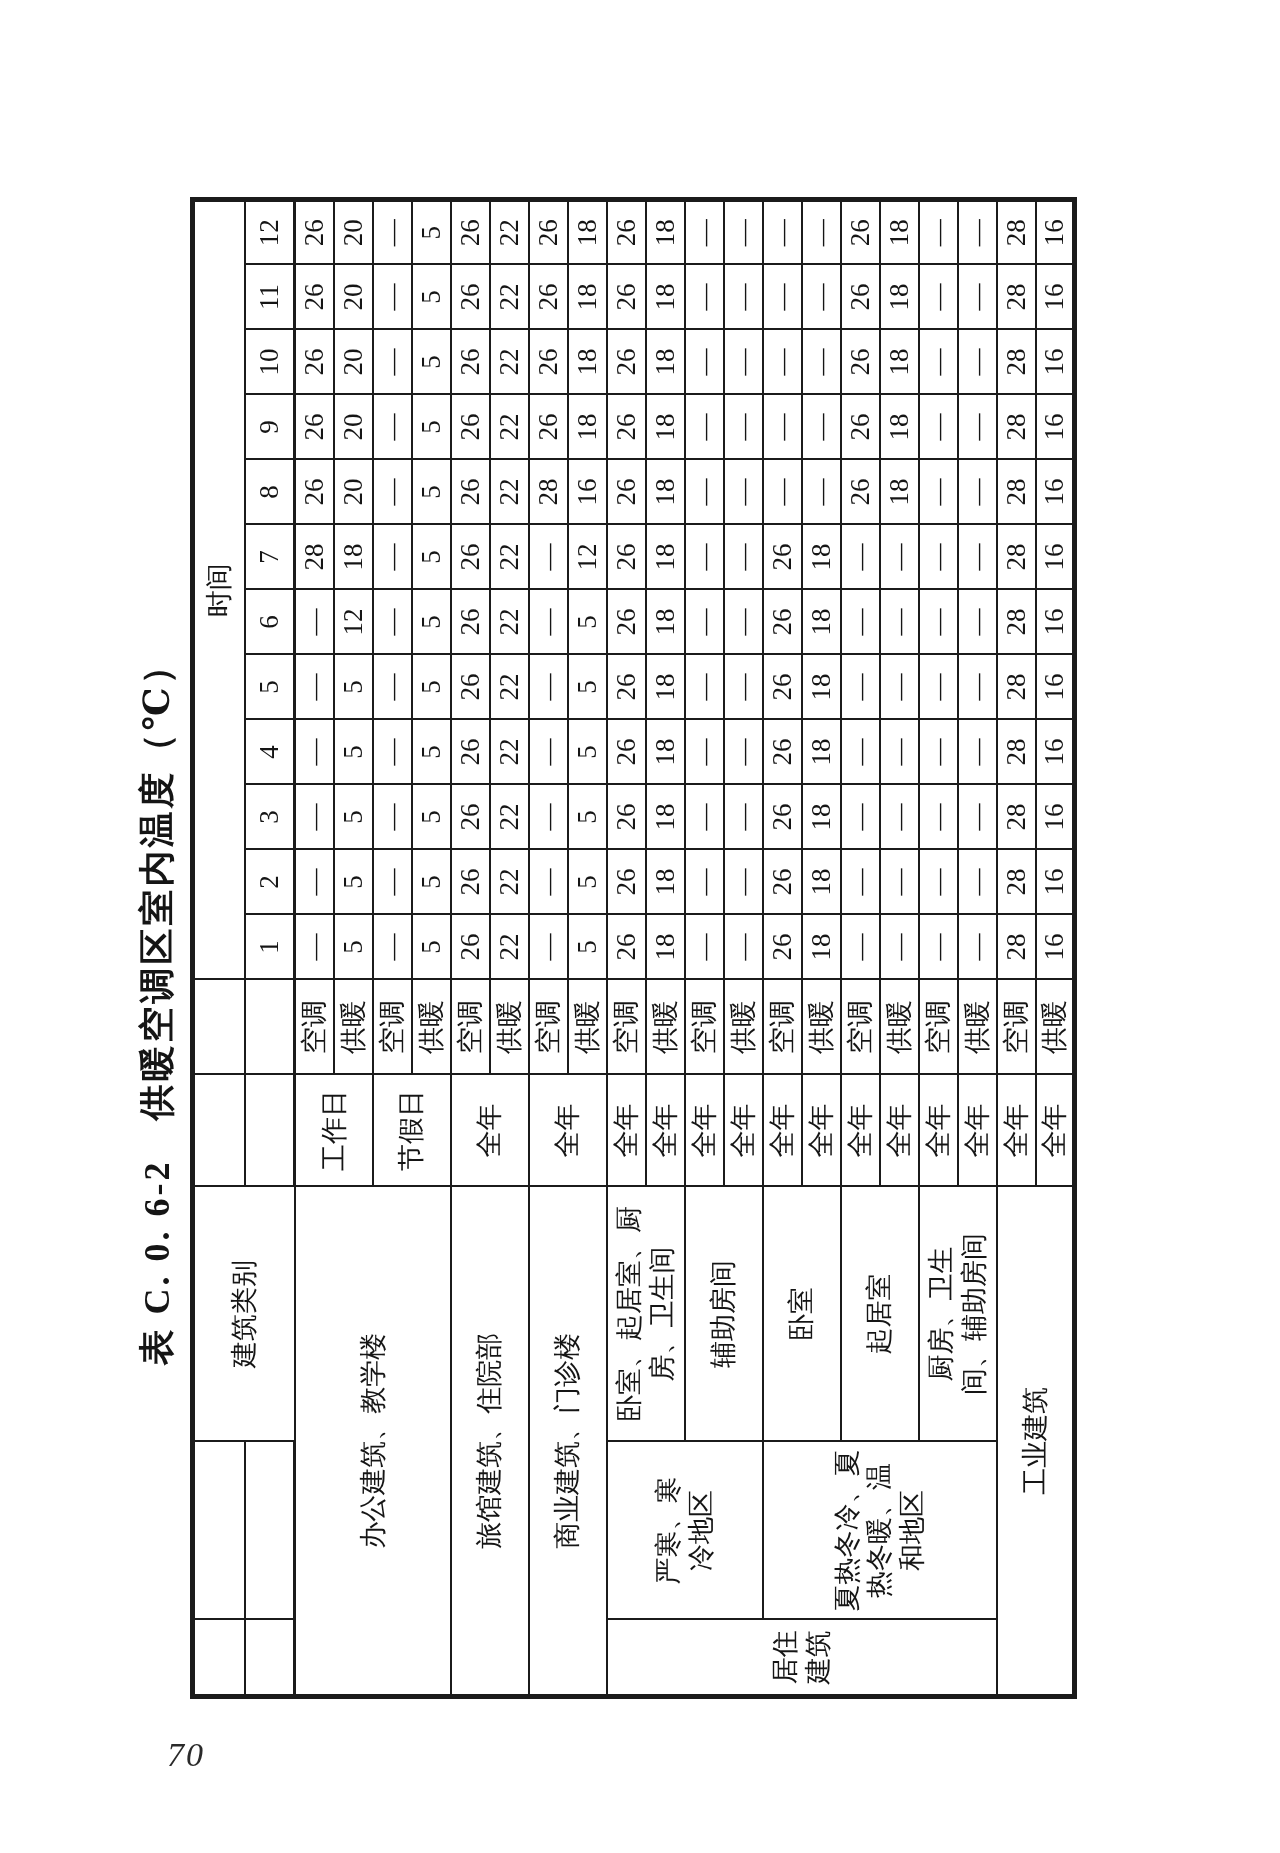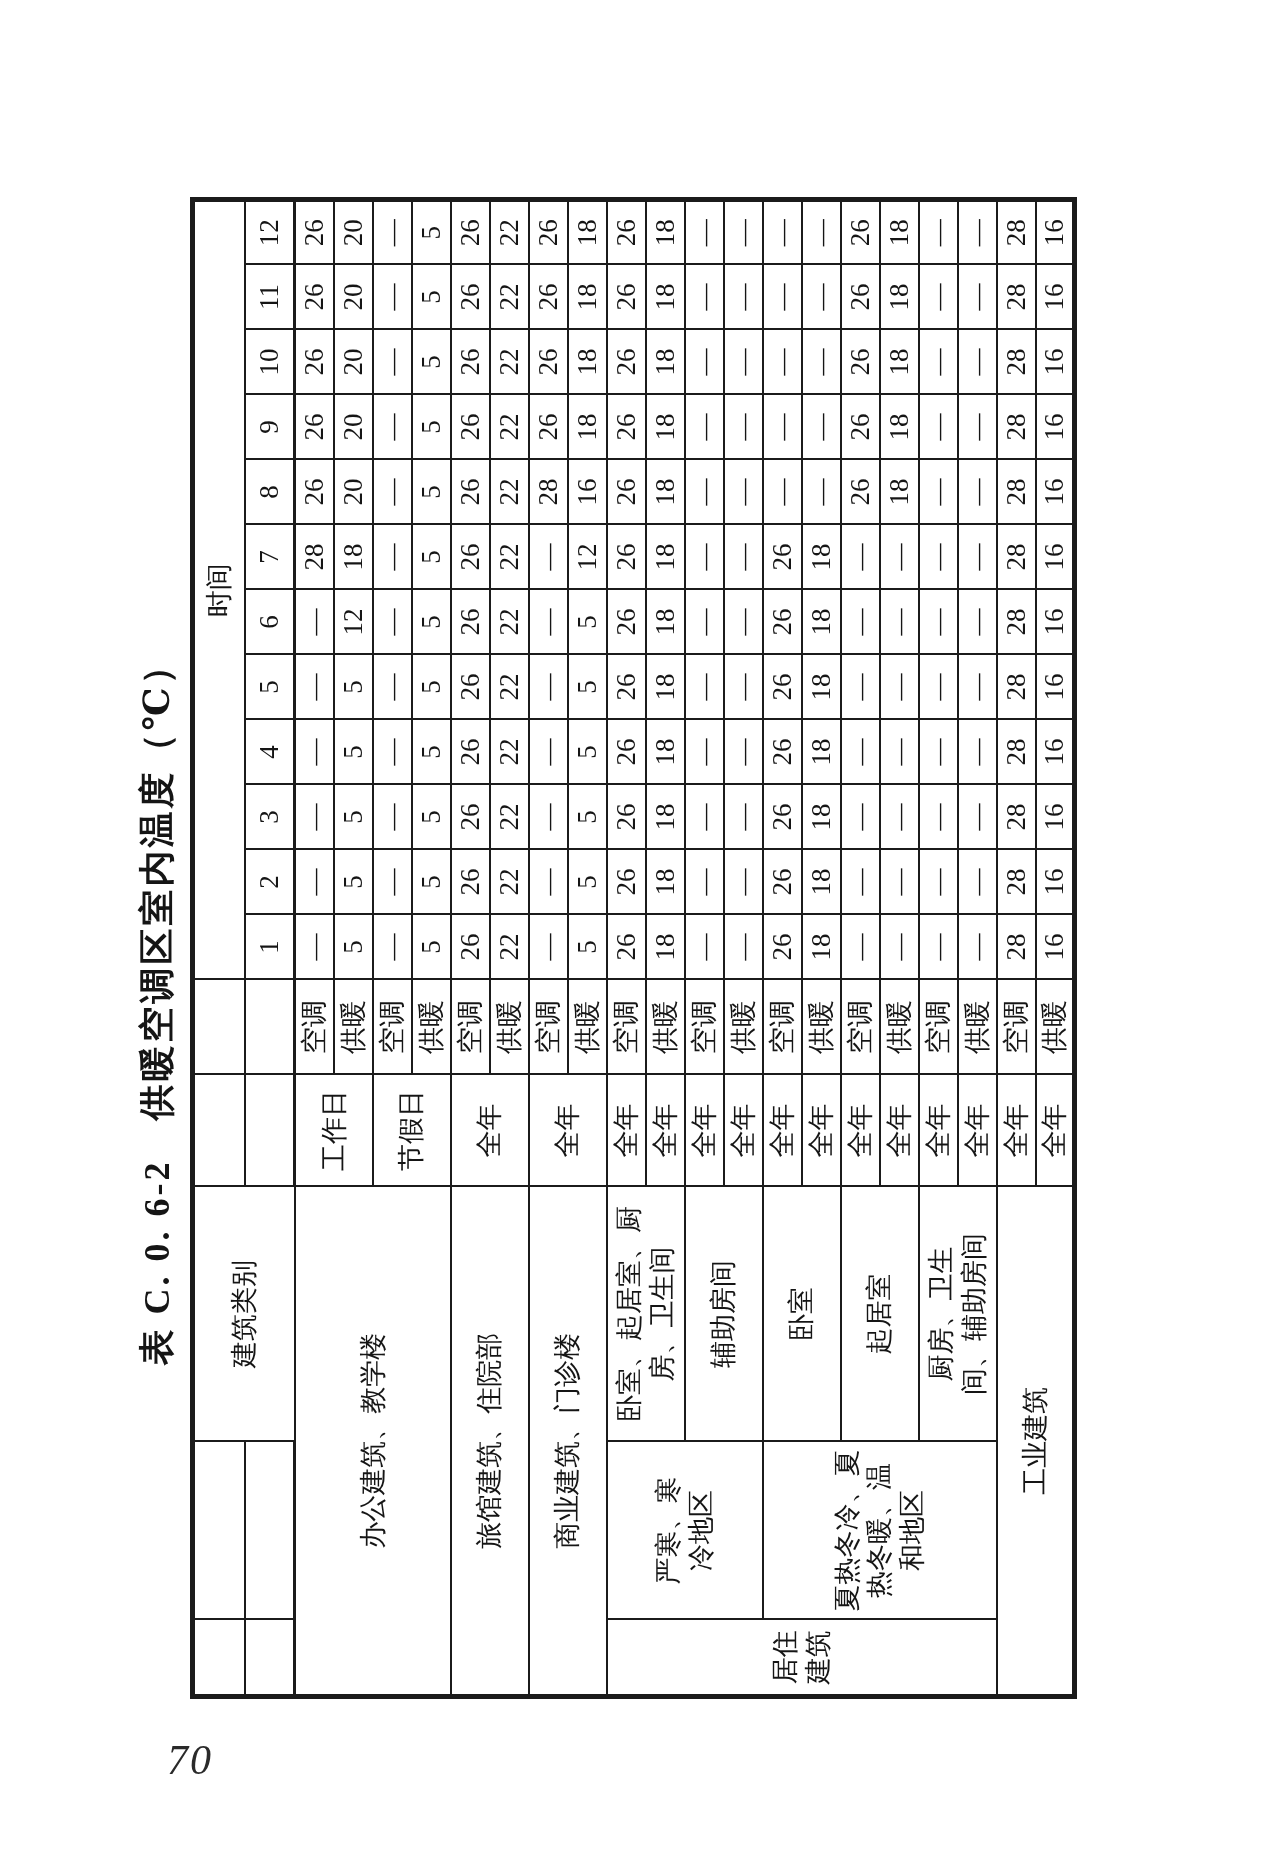--- a/index.html
+++ b/index.html
@@ -36,21 +36,21 @@
   
   td.v,td.hn{border-left-width:3px;border-right-width:3px;}
   
   td.mode{border-right-width:5px;}
   td.time-hdr{border-left-width:5px;}
   tr.rb td{border-bottom-width:3px;}
   td.lbl{font-size:28px;}
   td.ml{white-space:pre-line;line-height:1.3;}
   .page-num{
     position:absolute;left:167px;top:1736px;
-    font-size:42px;font-style:italic;color:#2a2a2a;letter-spacing:2px;
+    font-size:34px;font-style:italic;color:#2a2a2a;letter-spacing:2px;
   }
 </style>
 </head>
 <body>
 
 <div class="rot-wrap">
   <div class="rot-inner">
 
     <div class="doc-title">表 C. 0. 6-2　供暖空调区室内温度（℃）</div>
 

